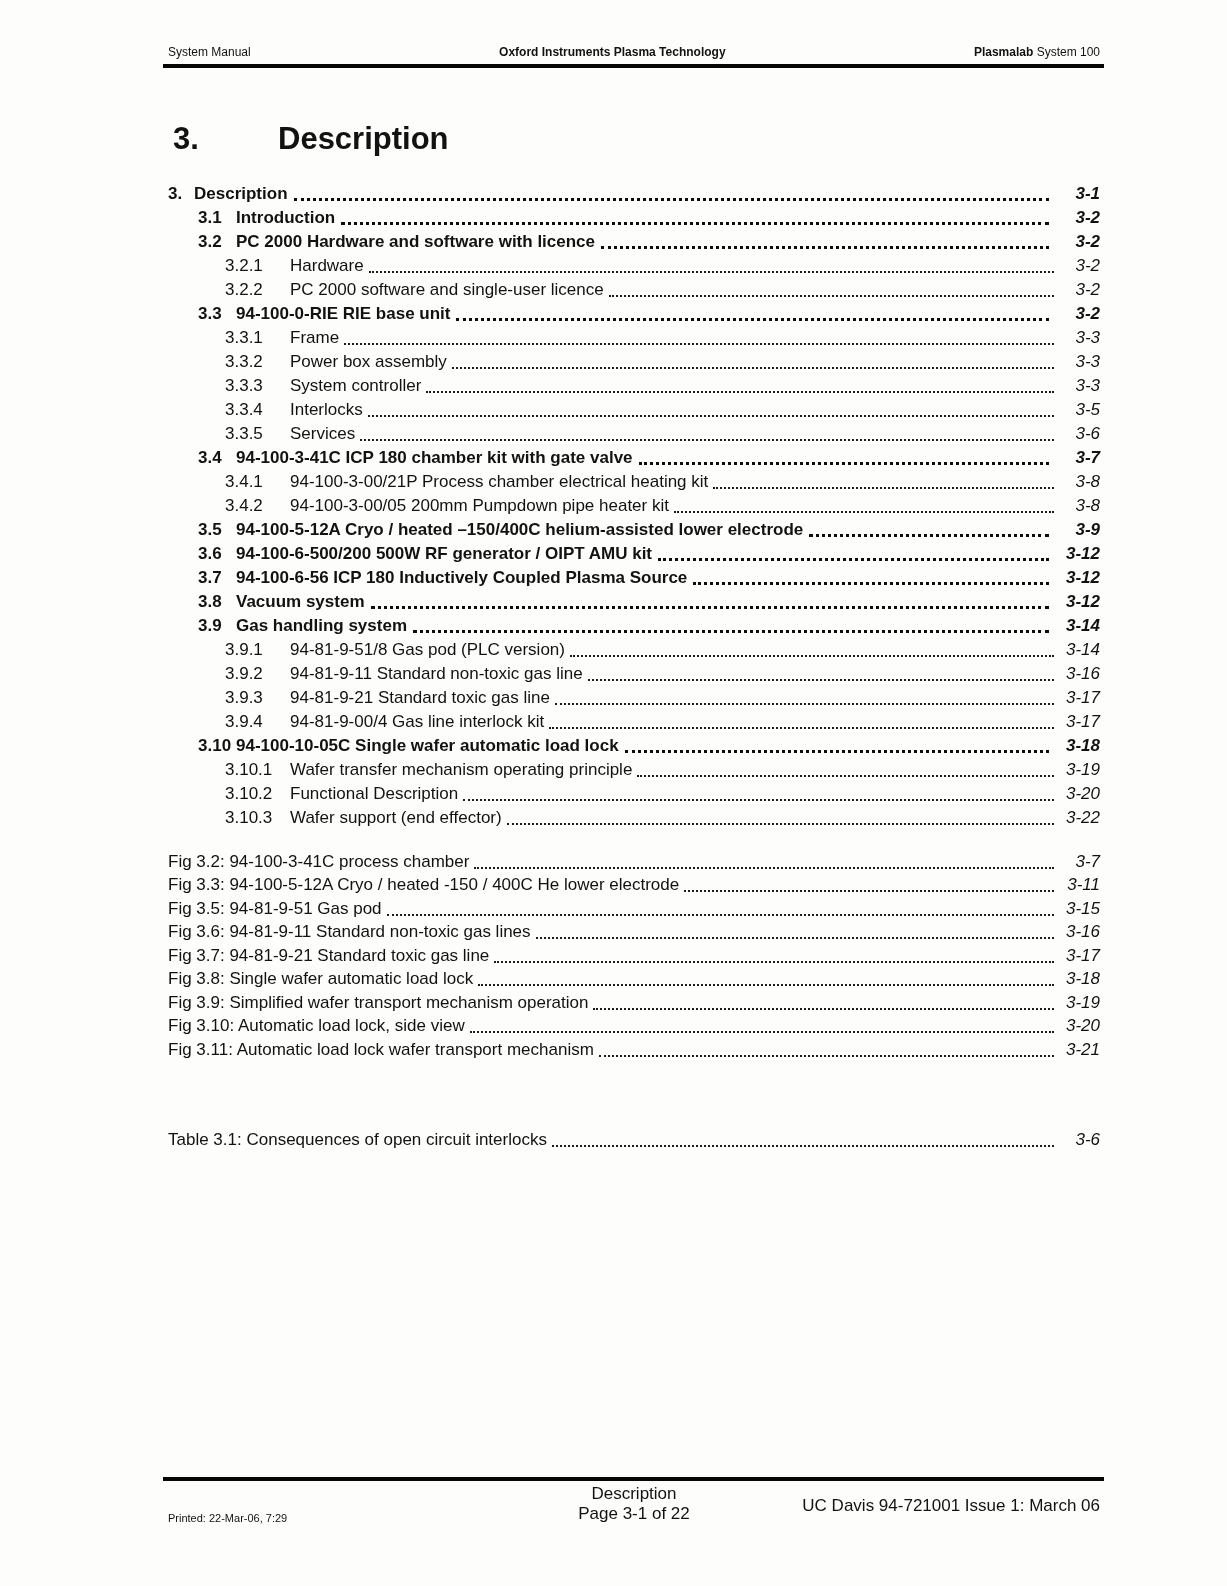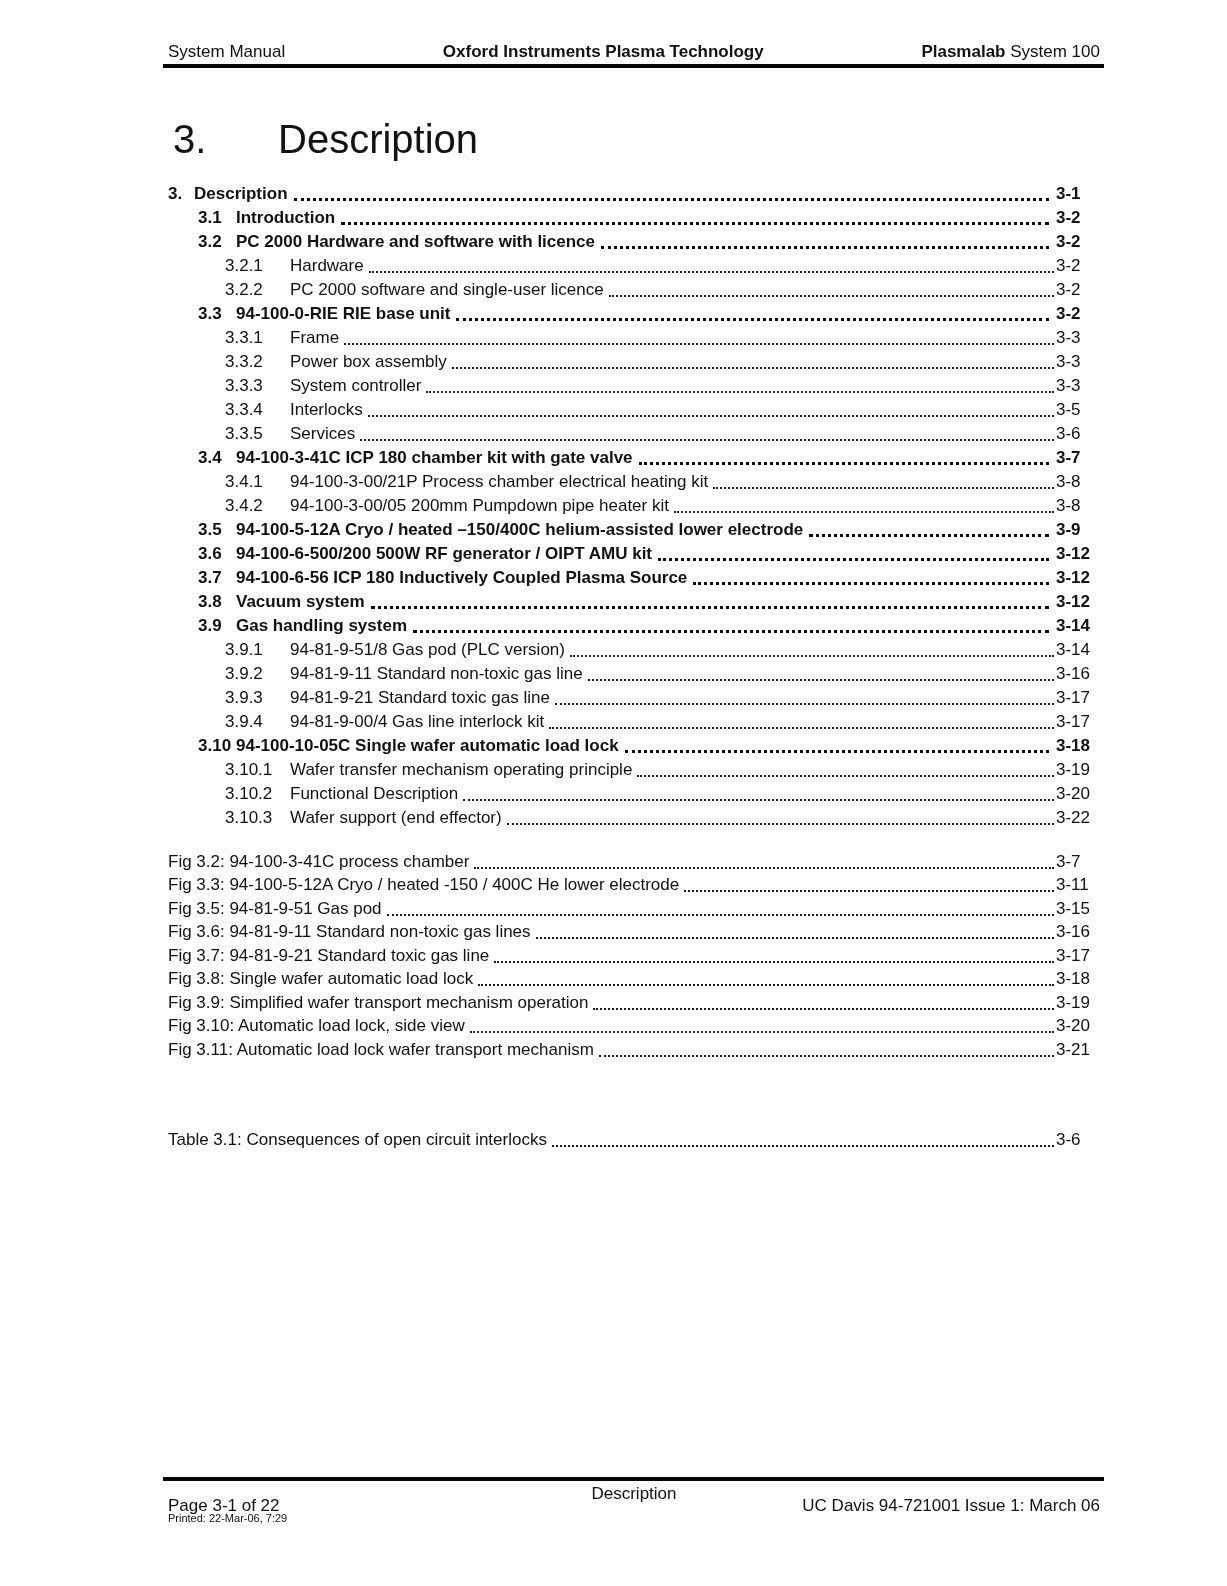--- a/index.html
+++ b/index.html
@@ -4,32 +4,32 @@
 <style>
   html,body{margin:0;padding:0;}
   body{
     width:1227px;height:1586px;position:relative;overflow:hidden;
     background:#fdfdfc;color:#121212;
     font-family:"Liberation Sans", sans-serif;
   }
   .header{
     position:absolute;left:168px;top:42px;width:932px;
     display:flex;justify-content:space-between;align-items:baseline;
-    font-size:17px;line-height:20px;white-space:nowrap;
+    font-size:12px;line-height:20px;white-space:nowrap;
   }
   .header .center{font-weight:700;}
   .header .brand{font-weight:700;}
   .rule{
     position:absolute;left:163px;width:941px;height:4px;background:#060606;
   }
   .rule.top{top:64px;}
   .rule.bottom{top:1477px;}
   .page-title{
     position:absolute;left:173px;top:118px;
-    font-size:40px;font-weight:400;line-height:42px;white-space:nowrap;
+    font-size:31px;font-weight:700;line-height:42px;white-space:nowrap;
   }
   .page-title .tnum{display:inline-block;min-width:105px;}
   .block{position:absolute;left:168px;width:932px;}
   .toc-block{top:181px;}
   .fig-block{top:849px;}
   .tbl-block{top:1127px;}
   .leader-row{
     display:flex;align-items:flex-end;
     font-size:17px;height:24px;line-height:22px;white-space:nowrap;
   }
@@ -45,31 +45,31 @@
   .dots{
     flex:1 1 auto;
     border-bottom:2px dotted #1c1c1c;
     margin:0 2px 4px 5px;
     min-width:10px;
   }
   .leader-row.bold .dots{
     border-bottom:3px dotted #0c0c0c;
     margin:0 7px 4px 6px;
   }
-  .pageno{flex:0 0 auto;min-width:44px;}
+  .pageno{flex:0 0 auto;min-width:44px;text-align:right;font-style:italic;}
   .footer-line1{
     position:absolute;left:168px;top:1484px;width:932px;
     text-align:center;font-size:17px;line-height:20px;
   }
   .footer-line2{
     position:absolute;left:168px;top:1507px;width:932px;height:22px;
     font-size:17px;line-height:22px;
   }
   .footer-line2 .fleft{position:absolute;left:0;bottom:0;font-size:11px;}
-  .footer-line2 .fcenter{position:absolute;left:0;width:100%;bottom:12px;}
+  .footer-line2 .fcenter{position:absolute;left:0;width:100%;text-align:center;bottom:4px;}
   .footer-line2 .fright{position:absolute;right:0;bottom:12px;}
 </style>
 </head>
 <body>
 
 <div class="header">
   <span>System Manual</span>
   <span class="center">Oxford Instruments Plasma Technology</span>
   <span><span class="brand">Plasmalab</span><span> System 100</span></span>
 </div>

